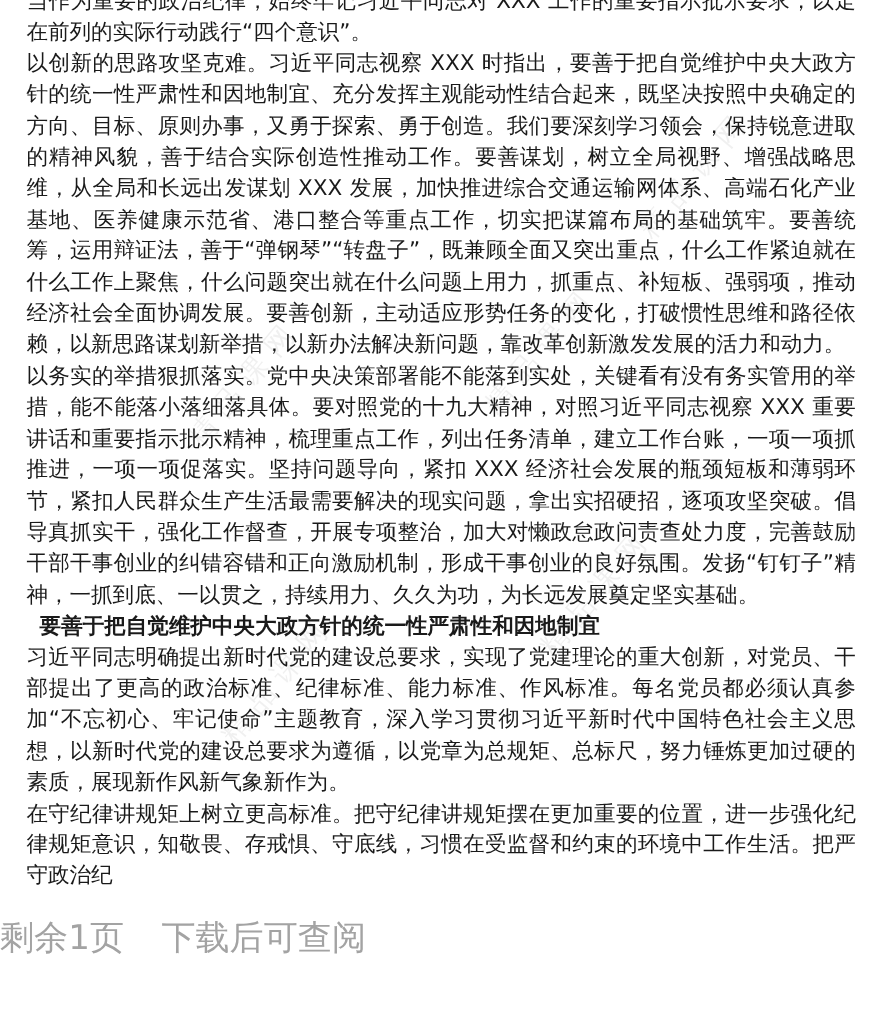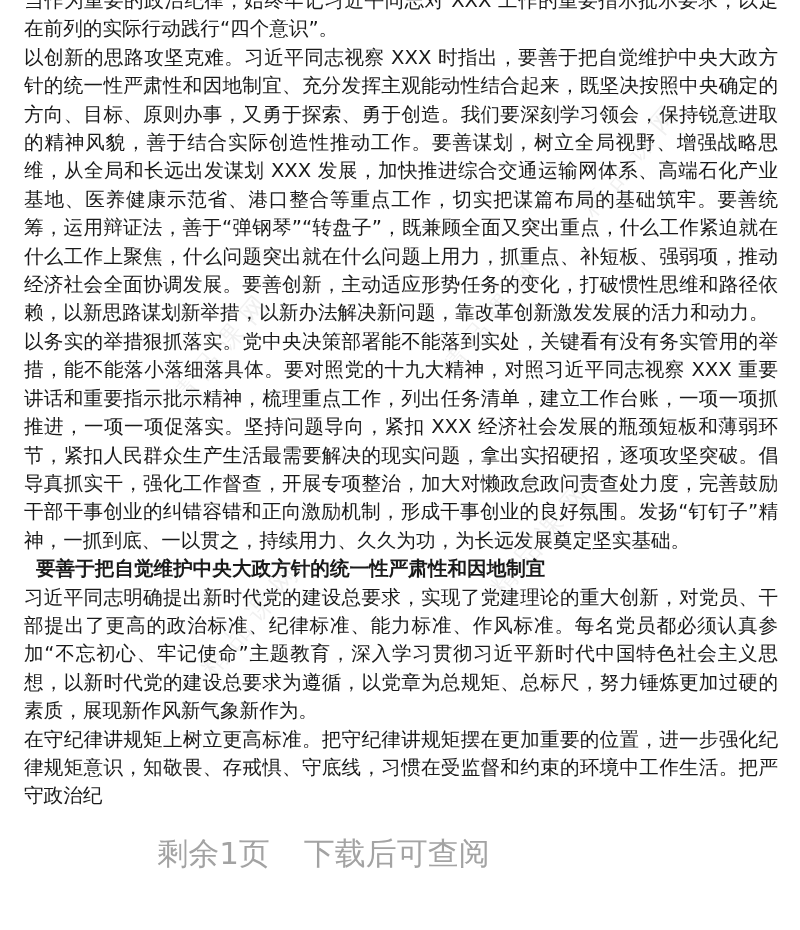--- a/index.html
+++ b/index.html
@@ -42,21 +42,21 @@
       transform: rotate(-50deg);
       white-space: nowrap;
       pointer-events: none;
       font-family: "DejaVu Sans", sans-serif;
     }
     .more-pages {
       position: absolute;
       left: 0;
       top: 832px;
       width: 647px;
-      text-align: center;
+      text-align: left;
       font-size: 31px;
       line-height: 42px;
       color: #a3a3a3;
       cursor: pointer;
     }
     .more-pages span.gap {
       display: inline-block;
       width: 34px;
     }
   </style>

